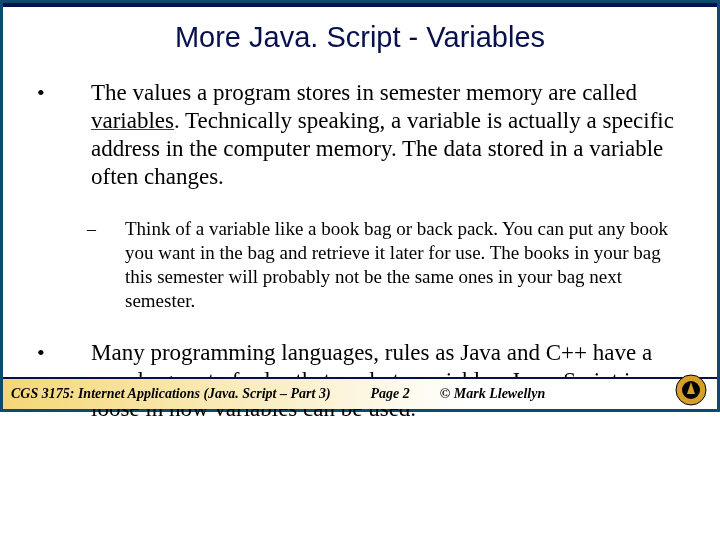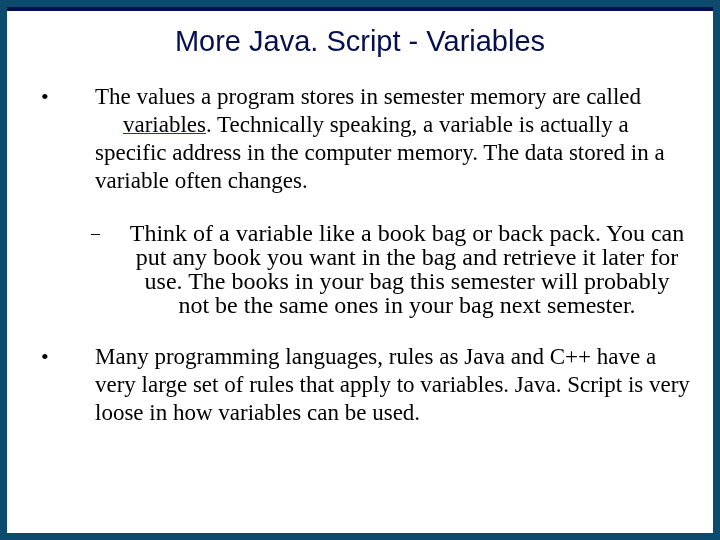--- a/index.html
+++ b/index.html
@@ -6,24 +6,24 @@
     margin: 0;
     padding: 0;
     width: 720px;
     height: 540px;
     font-family: Arial, Helvetica, sans-serif;
     background: #fff;
     overflow: hidden;
   }
   .slide {
     width: 720px;
-    height: 540px;
+    height: 412px;
     position: relative;
     box-sizing: border-box;
-    border: 7px solid #0c4a6e;
+    border: 3px solid #0c4a6e;
   }
   .top-rule {
     position: absolute;
     top: 0;
     left: 0;
     right: 0;
     height: 4px;
     background: #06104f;
   }
   .title {
@@ -59,40 +59,38 @@
   }
   .text1 {
     flex: 1;
     font-size: 23px;
     line-height: 28px;
   }
   .underline-word {
     text-decoration: underline;
     text-decoration-color: #c00000;
     text-decoration-thickness: 1px;
-    margin-left: 28px;
   }
   .row2 {
     display: flex;
     align-items: flex-start;
     margin-top: 26px;
     margin-left: 54px;
   }
   .bullet2 {
     width: 38px;
     flex: 0 0 38px;
     font-size: 18px;
     line-height: 24px;
   }
   .text2 {
     flex: 1;
-    font-size: 24px;
+    font-size: 19px;
     line-height: 24px;
     padding-right: 8px;
-    text-align: center;
   }
   .row3 {
     display: flex;
     align-items: flex-start;
     margin-top: 26px;
   }
   .footer {
     position: absolute;
     left: 0;
     right: 0;
@@ -150,13 +148,25 @@
       <div class="text2">Think of a variable like a book bag or back pack.  You can put any book you want in the bag and retrieve it later for use.  The books in your bag this semester will probably not be the same ones in your bag next semester.</div>
     </div>
 
     <div class="row3">
       <div class="bullet1">•</div>
       <div class="text1">Many programming languages, rules as Java and C++ have a very large set of rules that apply to variables.  Java. Script is very loose in how variables can be used.</div>
     </div>
 
   </div>
 
+  <div class="footer">
+    <span class="course">CGS 3175: Internet Applications (Java. Script – Part 3)</span>
+    <span class="page">Page 2</span>
+    <span class="copy">© Mark Llewellyn</span>
+    <span class="logo">
+      <svg width="32" height="32" viewBox="0 0 32 32">
+        <circle cx="16" cy="16" r="15" fill="#d4a029" stroke="#000" stroke-width="1"></circle>
+        <circle cx="16" cy="16" r="9" fill="#000"></circle>
+        <path d="M16 8 L12 20 L20 20 Z" fill="#d4a029"></path>
+      </svg>
+    </span>
+  </div>
 </div>
 
 </body></html>

